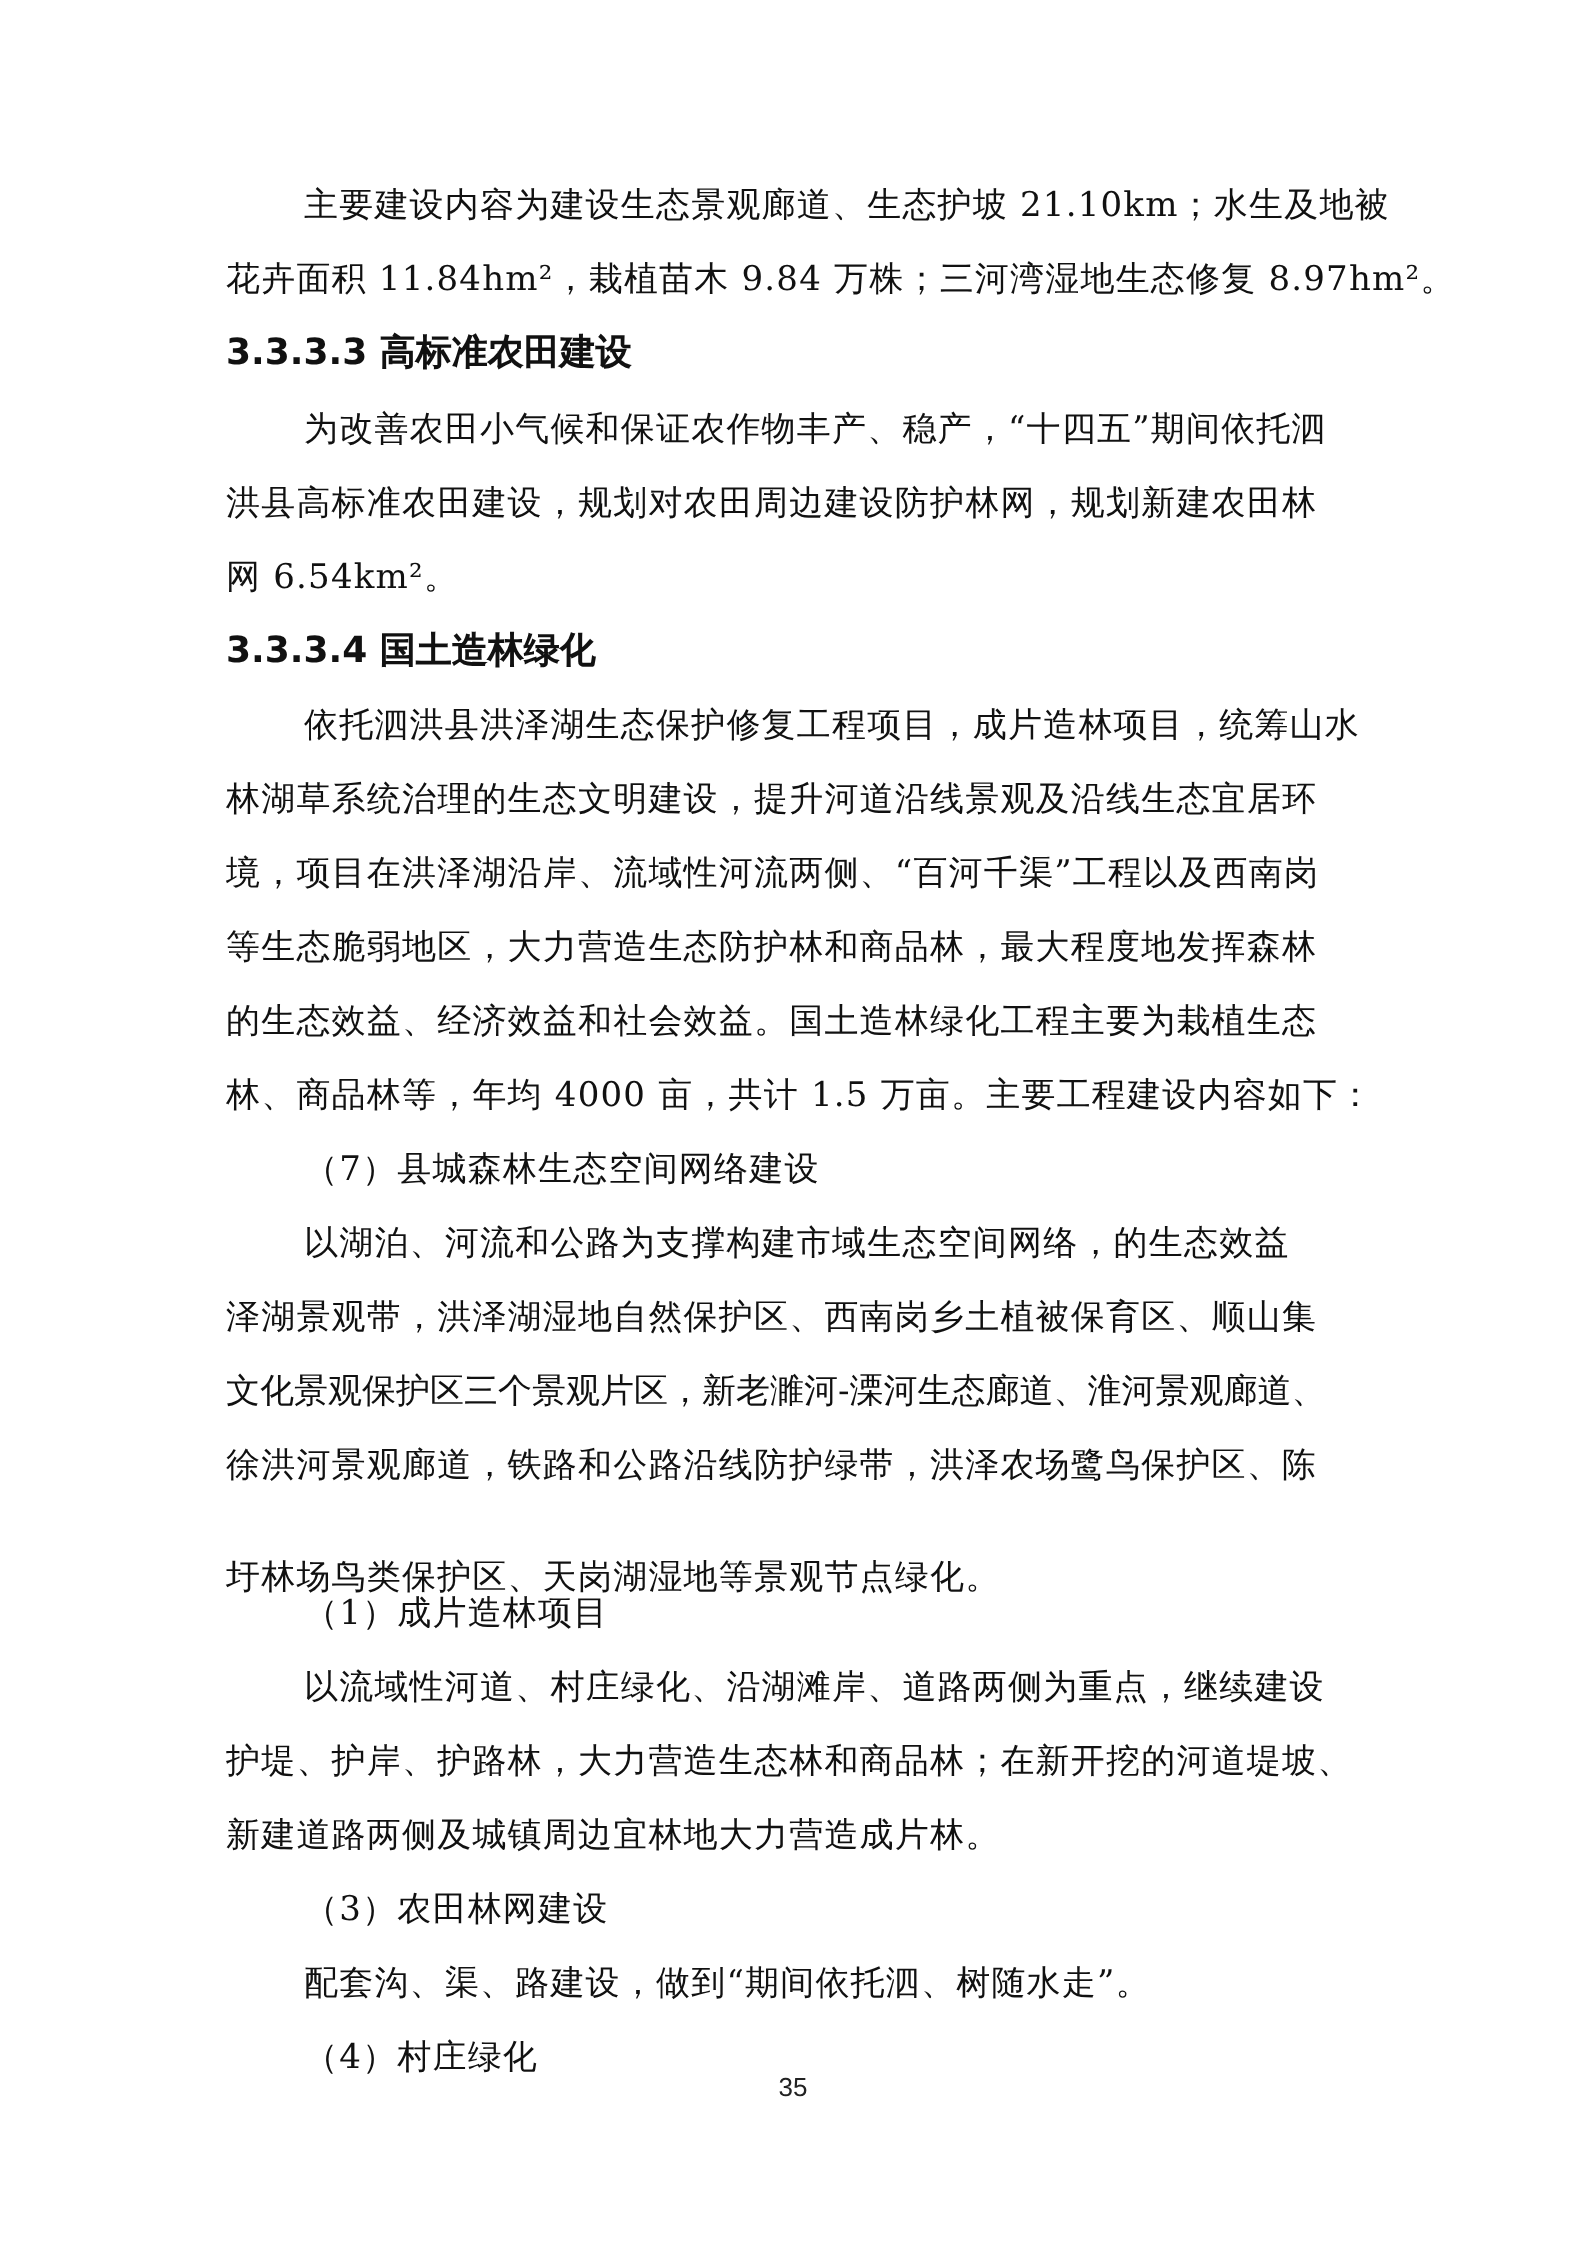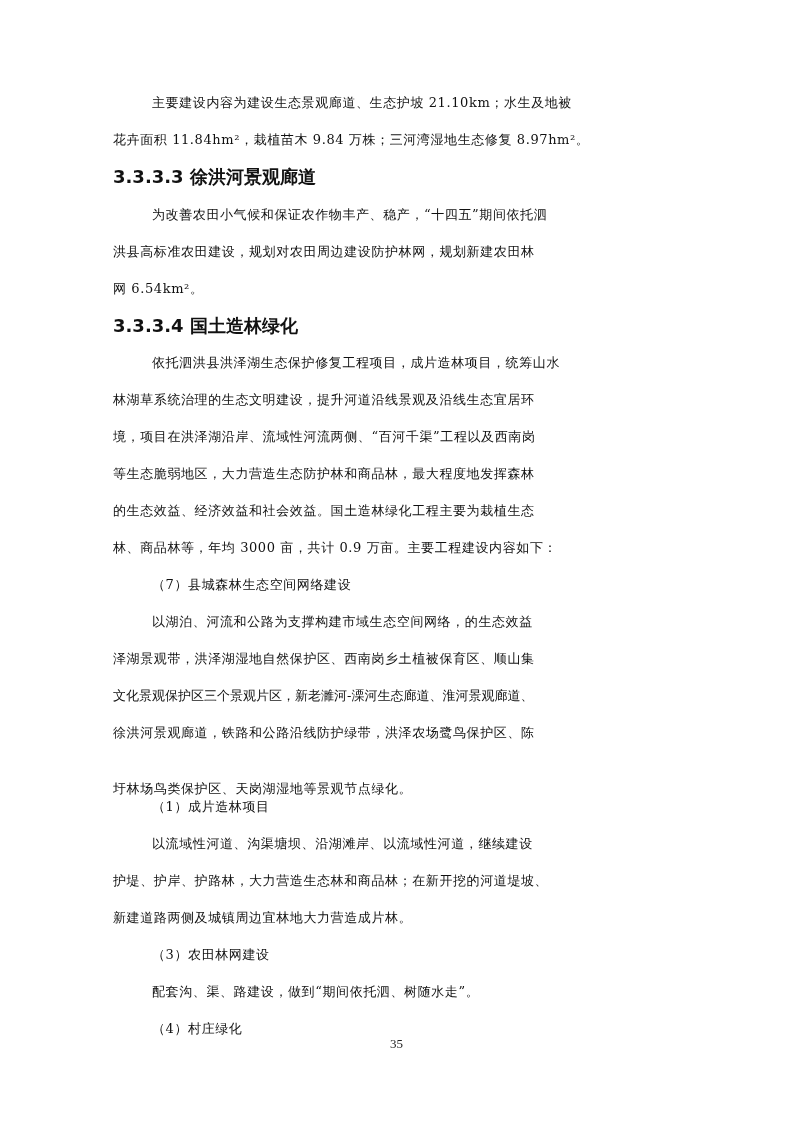--- a/index.html
+++ b/index.html
@@ -18,69 +18,69 @@
     .page {
       position: absolute;
       left: 113px;
       top: 0;
       width: 586px;
     }
     .line {
       position: absolute;
       left: 0;
       white-space: nowrap;
-      font-size: 13px;
+      font-size: 17px;
       line-height: 24px;
       letter-spacing: 0.6px;
     }
     .indent {
       left: 39px;
     }
     .heading {
       font-family: "DejaVu Sans", "Liberation Sans", sans-serif;
       font-weight: bold;
       font-size: 18px;
       letter-spacing: 0px;
     }
     .page-number {
       position: absolute;
       top: 1036px;
       left: 0;
       width: 793px;
       text-align: center;
-      font-family: Liberation Serif, serif;
+      font-family: Liberation Sans, sans-serif;
       font-size: 13px;
       color: #222;
     }
   </style>
 </head>
 <body>
 
 <div class="page">
   <div class="line indent" style="top:91px">主要建设内容为建设生态景观廊道、生态护坡 21.10km；水生及地被</div>
   <div class="line" style="top:128px">花卉面积 11.84hm²，栽植苗木 9.84 万株；三河湾湿地生态修复 8.97hm²。</div>
-  <div class="line heading" style="top:165px">3.3.3.3 徐洪河景观廊道</div>
+  <div class="line heading" style="top:165px">3.3.3.3 高标准农田建设</div>
   <div class="line indent" style="top:203px">为改善农田小气候和保证农作物丰产、稳产，“十四五”期间依托泗</div>
   <div class="line" style="top:240px">洪县高标准农田建设，规划对农田周边建设防护林网，规划新建农田林</div>
   <div class="line" style="top:277px">网 6.54km²。</div>
   <div class="line heading" style="top:314px">3.3.3.4 国土造林绿化</div>
   <div class="line indent" style="top:351px">依托泗洪县洪泽湖生态保护修复工程项目，成片造林项目，统筹山水</div>
   <div class="line" style="top:388px">林湖草系统治理的生态文明建设，提升河道沿线景观及沿线生态宜居环</div>
   <div class="line" style="top:425px">境，项目在洪泽湖沿岸、流域性河流两侧、“百河千渠”工程以及西南岗</div>
   <div class="line" style="top:462px">等生态脆弱地区，大力营造生态防护林和商品林，最大程度地发挥森林</div>
   <div class="line" style="top:499px">的生态效益、经济效益和社会效益。国土造林绿化工程主要为栽植生态</div>
-  <div class="line" style="top:536px">林、商品林等，年均 3000 亩，共计 0.9 万亩。主要工程建设内容如下：</div>
+  <div class="line" style="top:536px">林、商品林等，年均 4000 亩，共计 1.5 万亩。主要工程建设内容如下：</div>
   <div class="line indent" style="top:573px">（7）县城森林生态空间网络建设</div>
   <div class="line indent" style="top:610px">以湖泊、河流和公路为支撑构建市域生态空间网络，的生态效益</div>
   <div class="line" style="top:647px">泽湖景观带，洪泽湖湿地自然保护区、西南岗乡土植被保育区、顺山集</div>
   <div class="line" style="top:684px; letter-spacing:0px">文化景观保护区三个景观片区，新老濉河-溧河生态廊道、淮河景观廊道、</div>
   <div class="line" style="top:721px">徐洪河景观廊道，铁路和公路沿线防护绿带，洪泽农场鹭鸟保护区、陈</div>
   <div class="line" style="top:777px">圩林场鸟类保护区、天岗湖湿地等景观节点绿化。</div>
   <div class="line indent" style="top:795px">（1）成片造林项目</div>
-  <div class="line indent" style="top:832px">以流域性河道、沟渠塘坝、沿湖滩岸、以流域性河道，继续建设</div>
+  <div class="line indent" style="top:832px">以流域性河道、村庄绿化、沿湖滩岸、道路两侧为重点，继续建设</div>
   <div class="line" style="top:869px">护堤、护岸、护路林，大力营造生态林和商品林；在新开挖的河道堤坡、</div>
   <div class="line" style="top:906px">新建道路两侧及城镇周边宜林地大力营造成片林。</div>
   <div class="line indent" style="top:943px">（3）农田林网建设</div>
   <div class="line indent" style="top:980px">配套沟、渠、路建设，做到“期间依托泗、树随水走”。</div>
   <div class="line indent" style="top:1017px">（4）村庄绿化</div>
 </div>
 
 <div class="page-number">35</div>
 
 </body></html>

